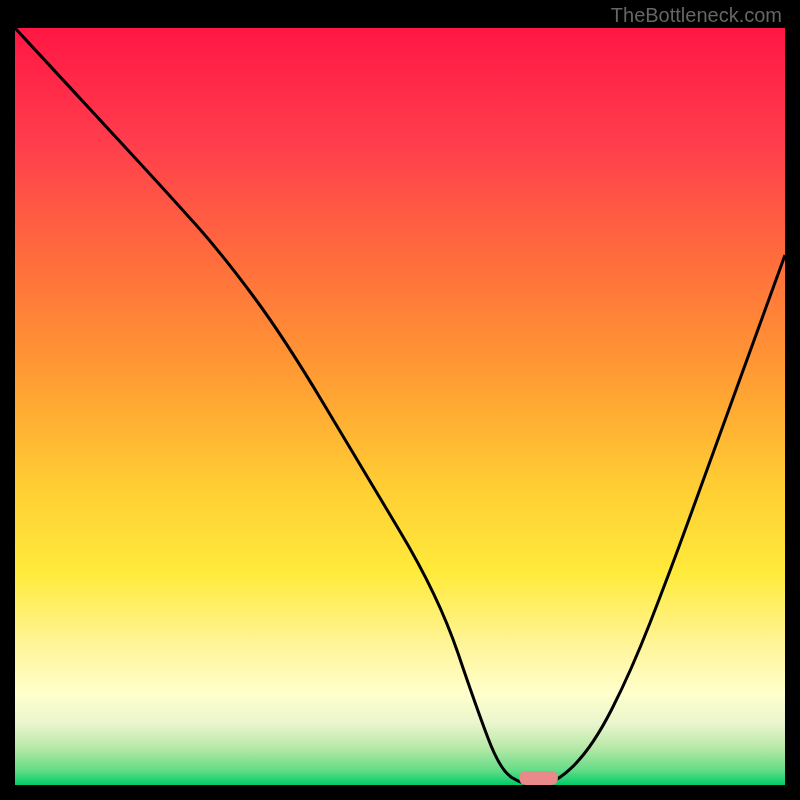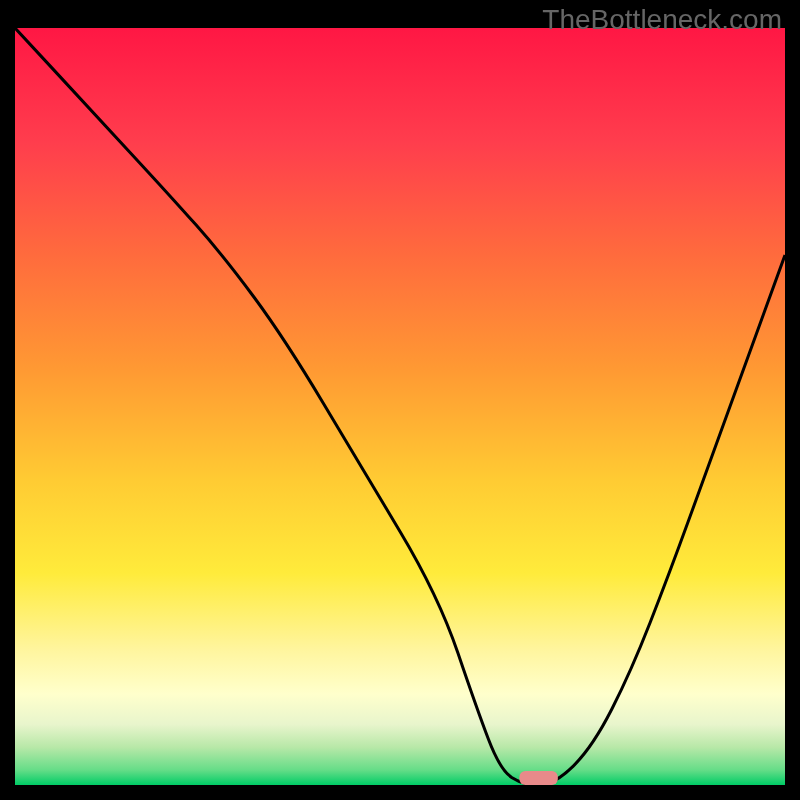--- a/index.html
+++ b/index.html
@@ -12,21 +12,21 @@
       height: 800px;
       background: #000;
       position: relative;
       font-family: Arial, sans-serif;
     }
     .watermark {
       position: absolute;
       top: 4px;
       right: 18px;
       color: #666;
-      font-size: 28px;
+      font-size: 20px;
       font-weight: normal;
       z-index: 10;
     }
     .chart-container {
       position: absolute;
       top: 28px;
       left: 15px;
       width: 770px;
       height: 757px;
       background: #000;

